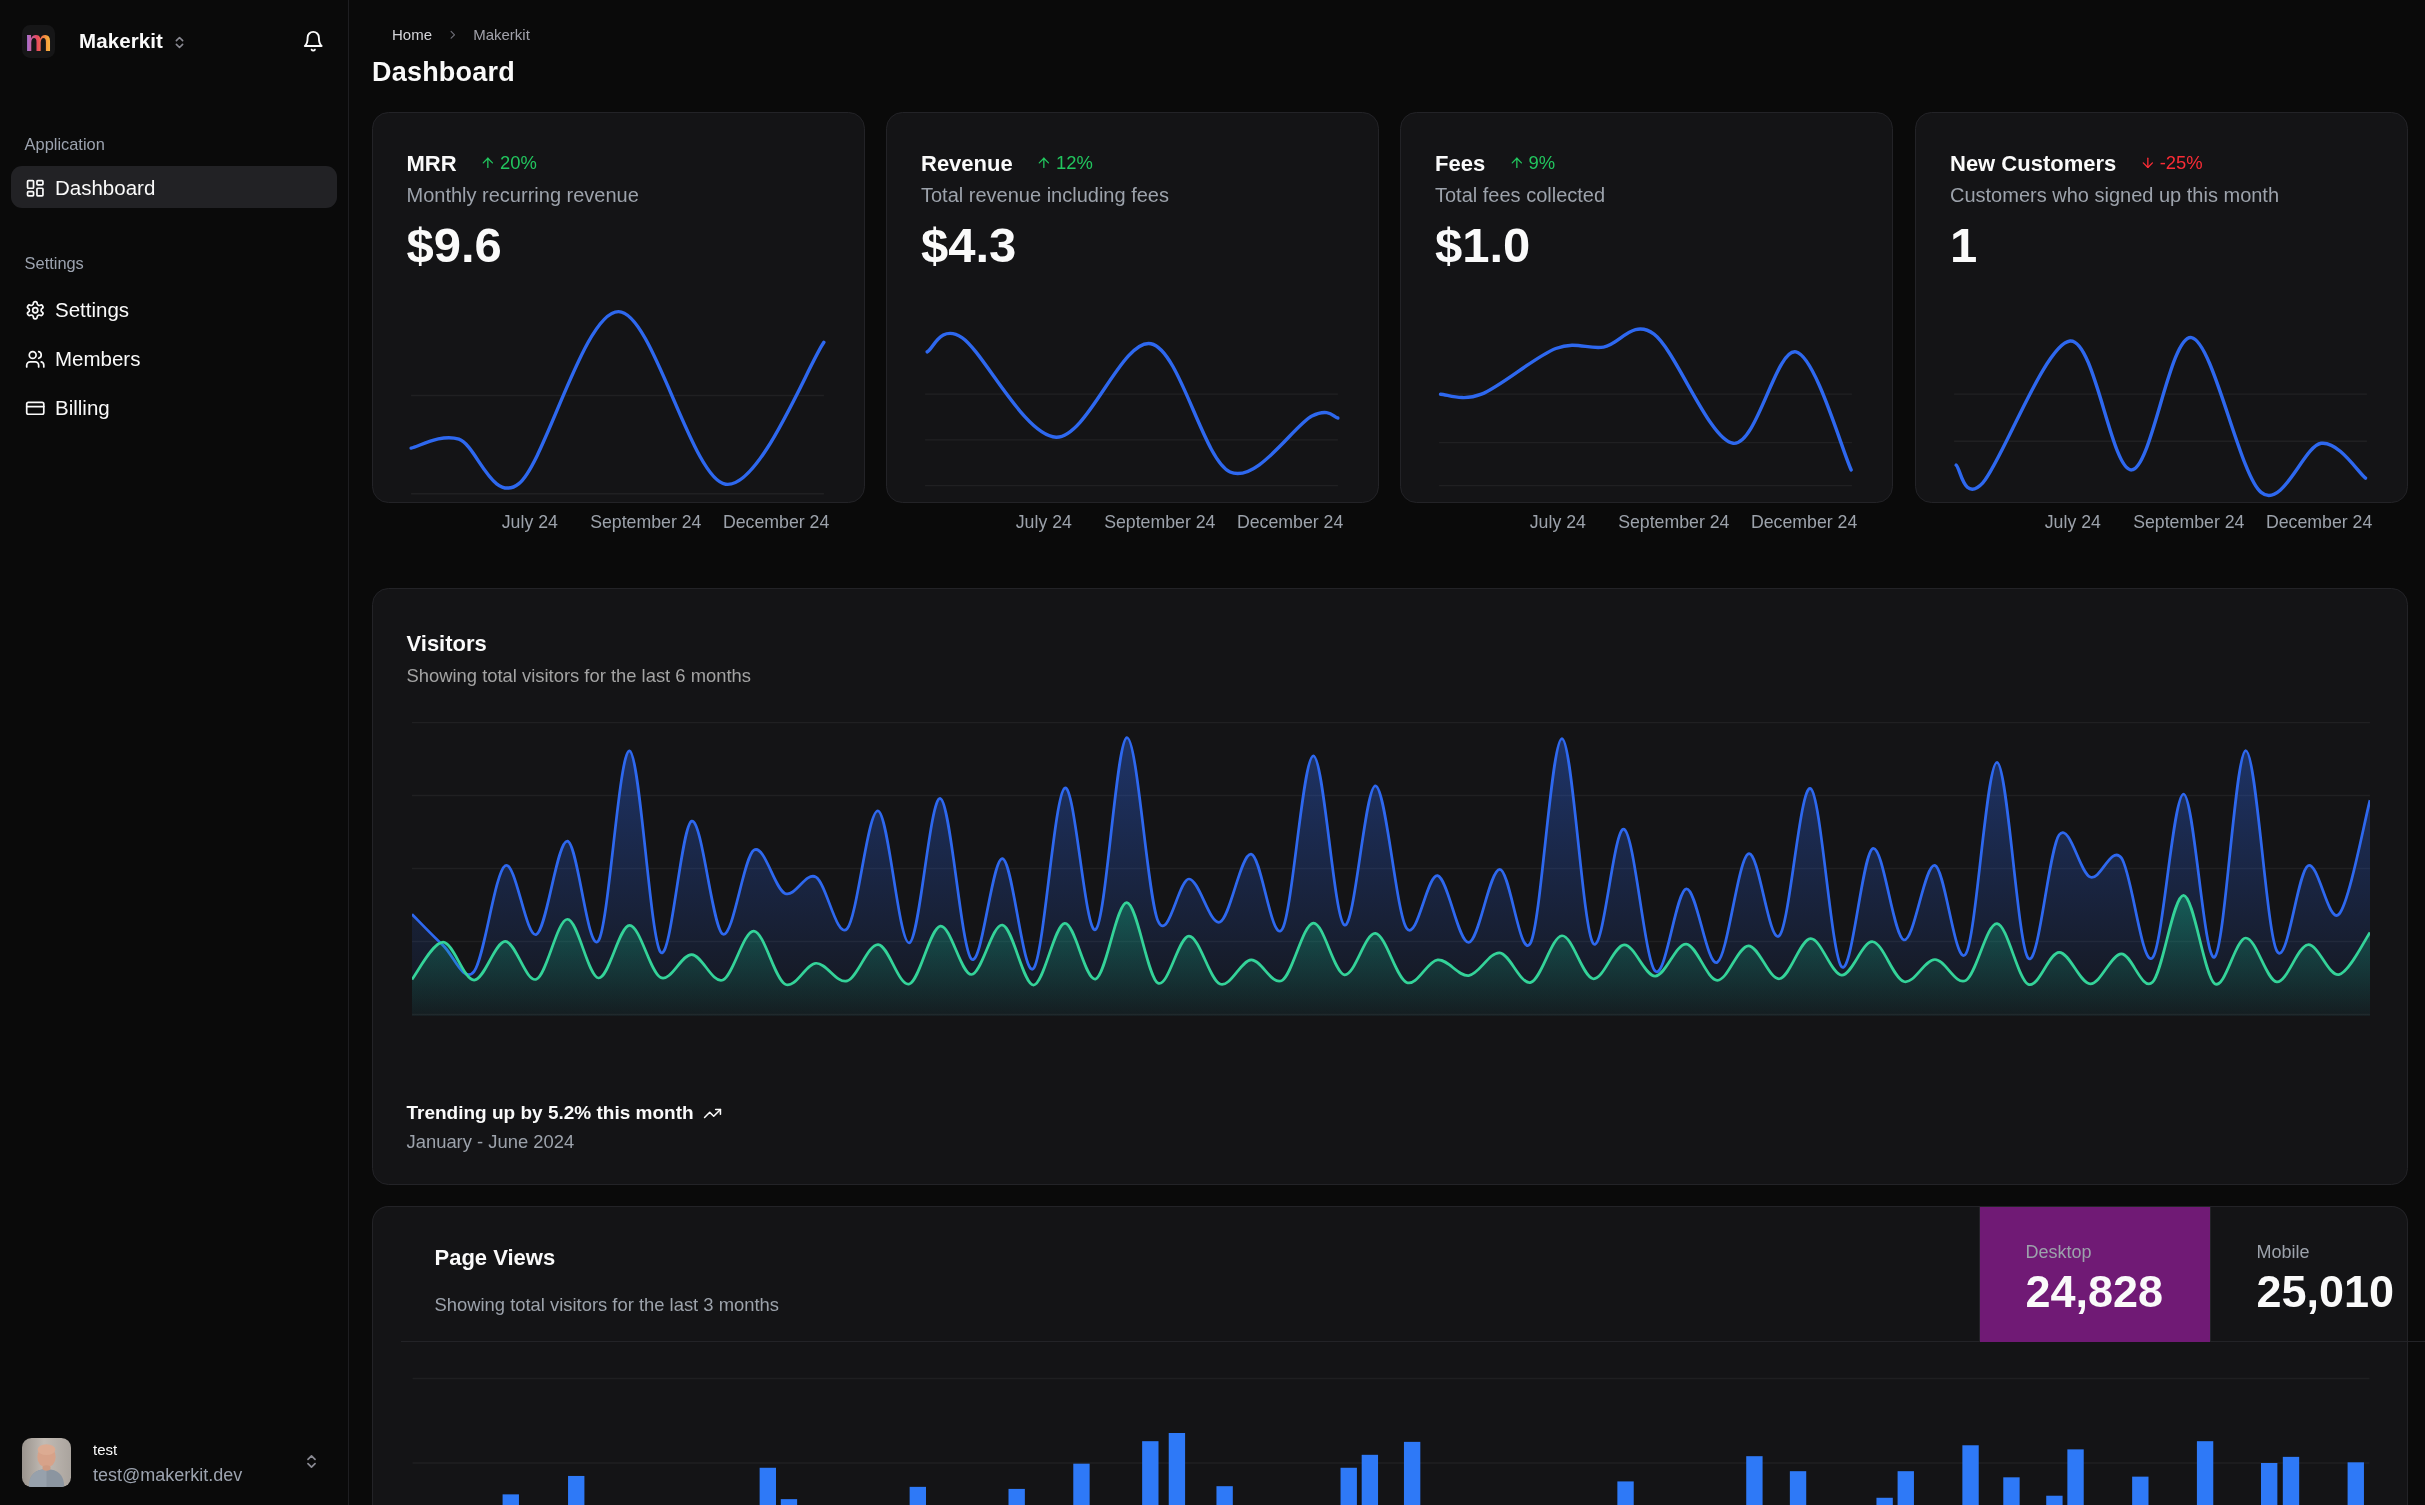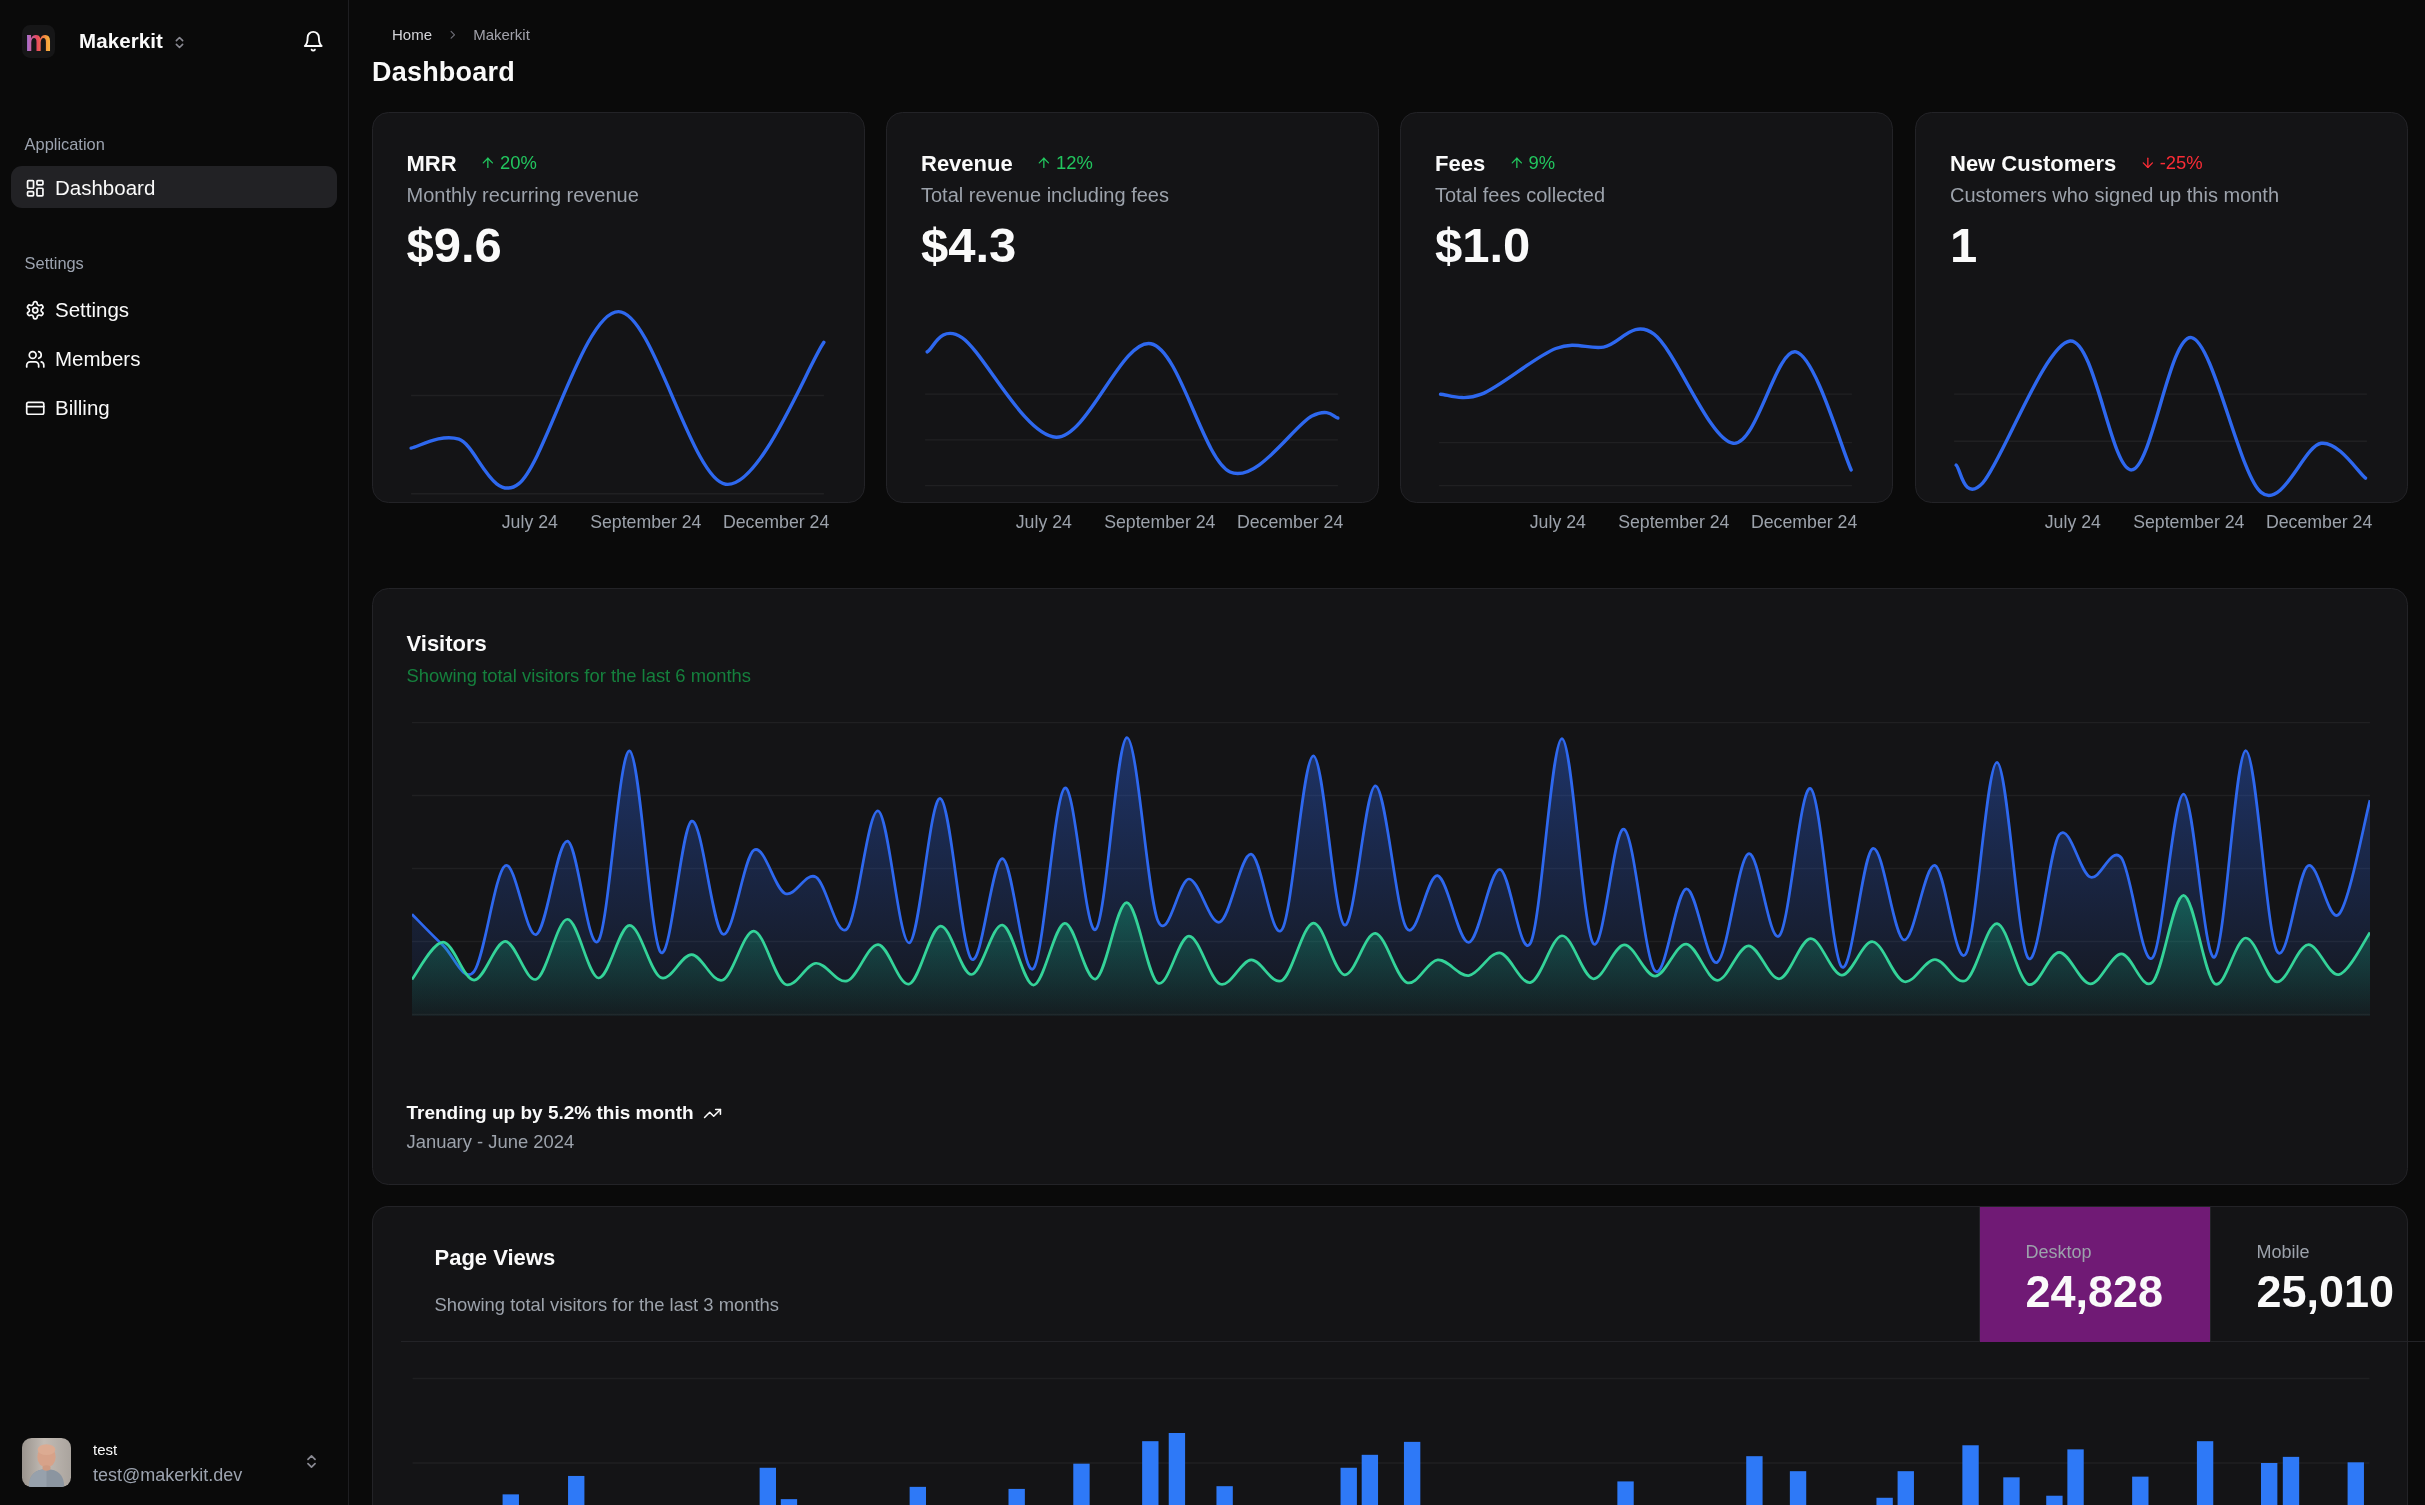--- a/index.html
+++ b/index.html
@@ -28,21 +28,21 @@
 .stat-head { position:absolute; left:34px; top:38px; }
 .stat-title { font-size:22px; font-weight:bold; }
 .badge { font-size:18.4px; margin-left:20.5px; display:inline-flex; align-items:center; gap:4.1px; }
 .badge svg { vertical-align:-2.7px; }
 .stat-sub { position:absolute; left:34px; top:71px; font-size:20px; color:#9ca2ab; }
 .stat-val { position:absolute; left:34px; top:104px; font-size:49px; font-weight:bold; }
 .spark { position:absolute; left:38px; top:185px; overflow:visible; }
 .ax { font-size:26px; fill:#9ca2ab; text-anchor:middle; }
 .visitors { left:22.5px; top:588px; width:2036px; height:597px; }
 .vis-title { position:absolute; left:34px; top:42px; font-size:22px; font-weight:bold; }
-.vis-sub { position:absolute; left:34px; top:76px; font-size:18.4px; color:#15803d; }
+.vis-sub { position:absolute; left:34px; top:76px; font-size:18.4px; color:#a3a3a3; }
 .vis-chart { position:absolute; left:39px; top:98px; }
 .vis-foot1 { position:absolute; left:34px; top:513px; font-size:19px; font-weight:bold; display:flex; align-items:center; gap:9.6px; }
 .vis-foot2 { position:absolute; left:34px; top:542px; font-size:18.4px; color:#9ca2ab; }
 .pv { left:22.5px; top:1206px; width:2036px; height:437px; border-bottom:none; border-radius:16.4px 16.4px 0 0; }
 .pv-head { position:absolute; left:0; top:0; width:2098px; height:135px; border-bottom:1.4px solid #232327;margin-left:28px; }
 .pv-title { position:absolute; left:34px; top:38px; font-size:22px; font-weight:bold; }
 .pv-sub { position:absolute; left:34px; top:87px; font-size:18.4px; color:#9ca2ab; }
 .pv-box { position:absolute; top:0; height:135px; border-left:1.4px solid #232327; }
 .pv-box .lbl { position:absolute; left:46px; top:35px; font-size:18px; color:#9ca2ab; }
 .pv-box .num { position:absolute; left:46px; top:59px; font-size:45px; font-weight:bold; }

